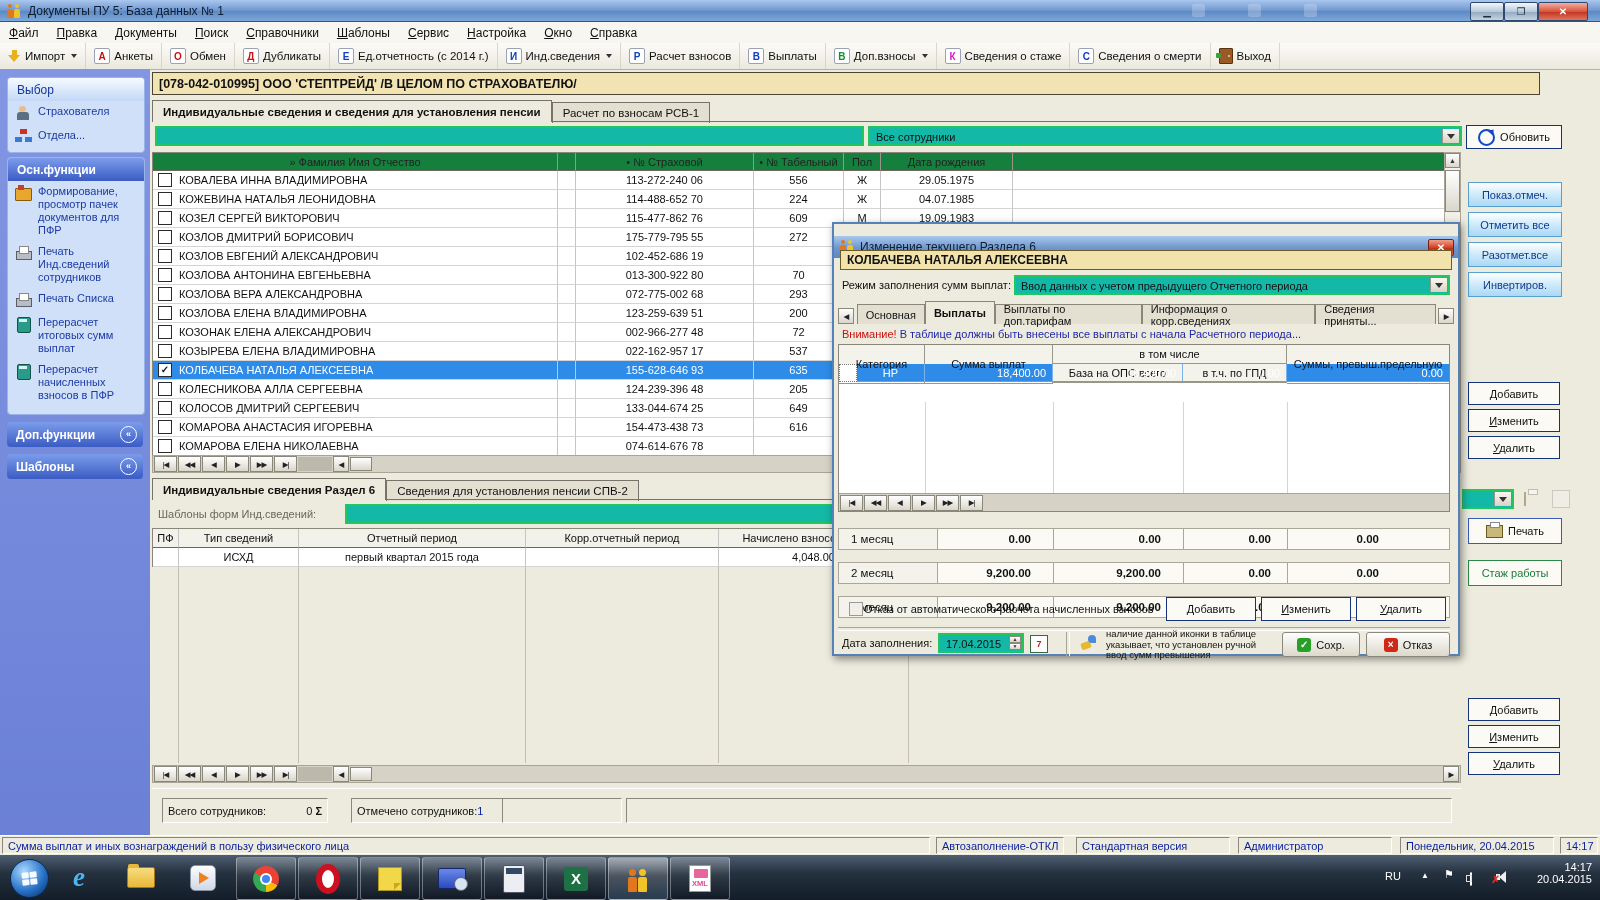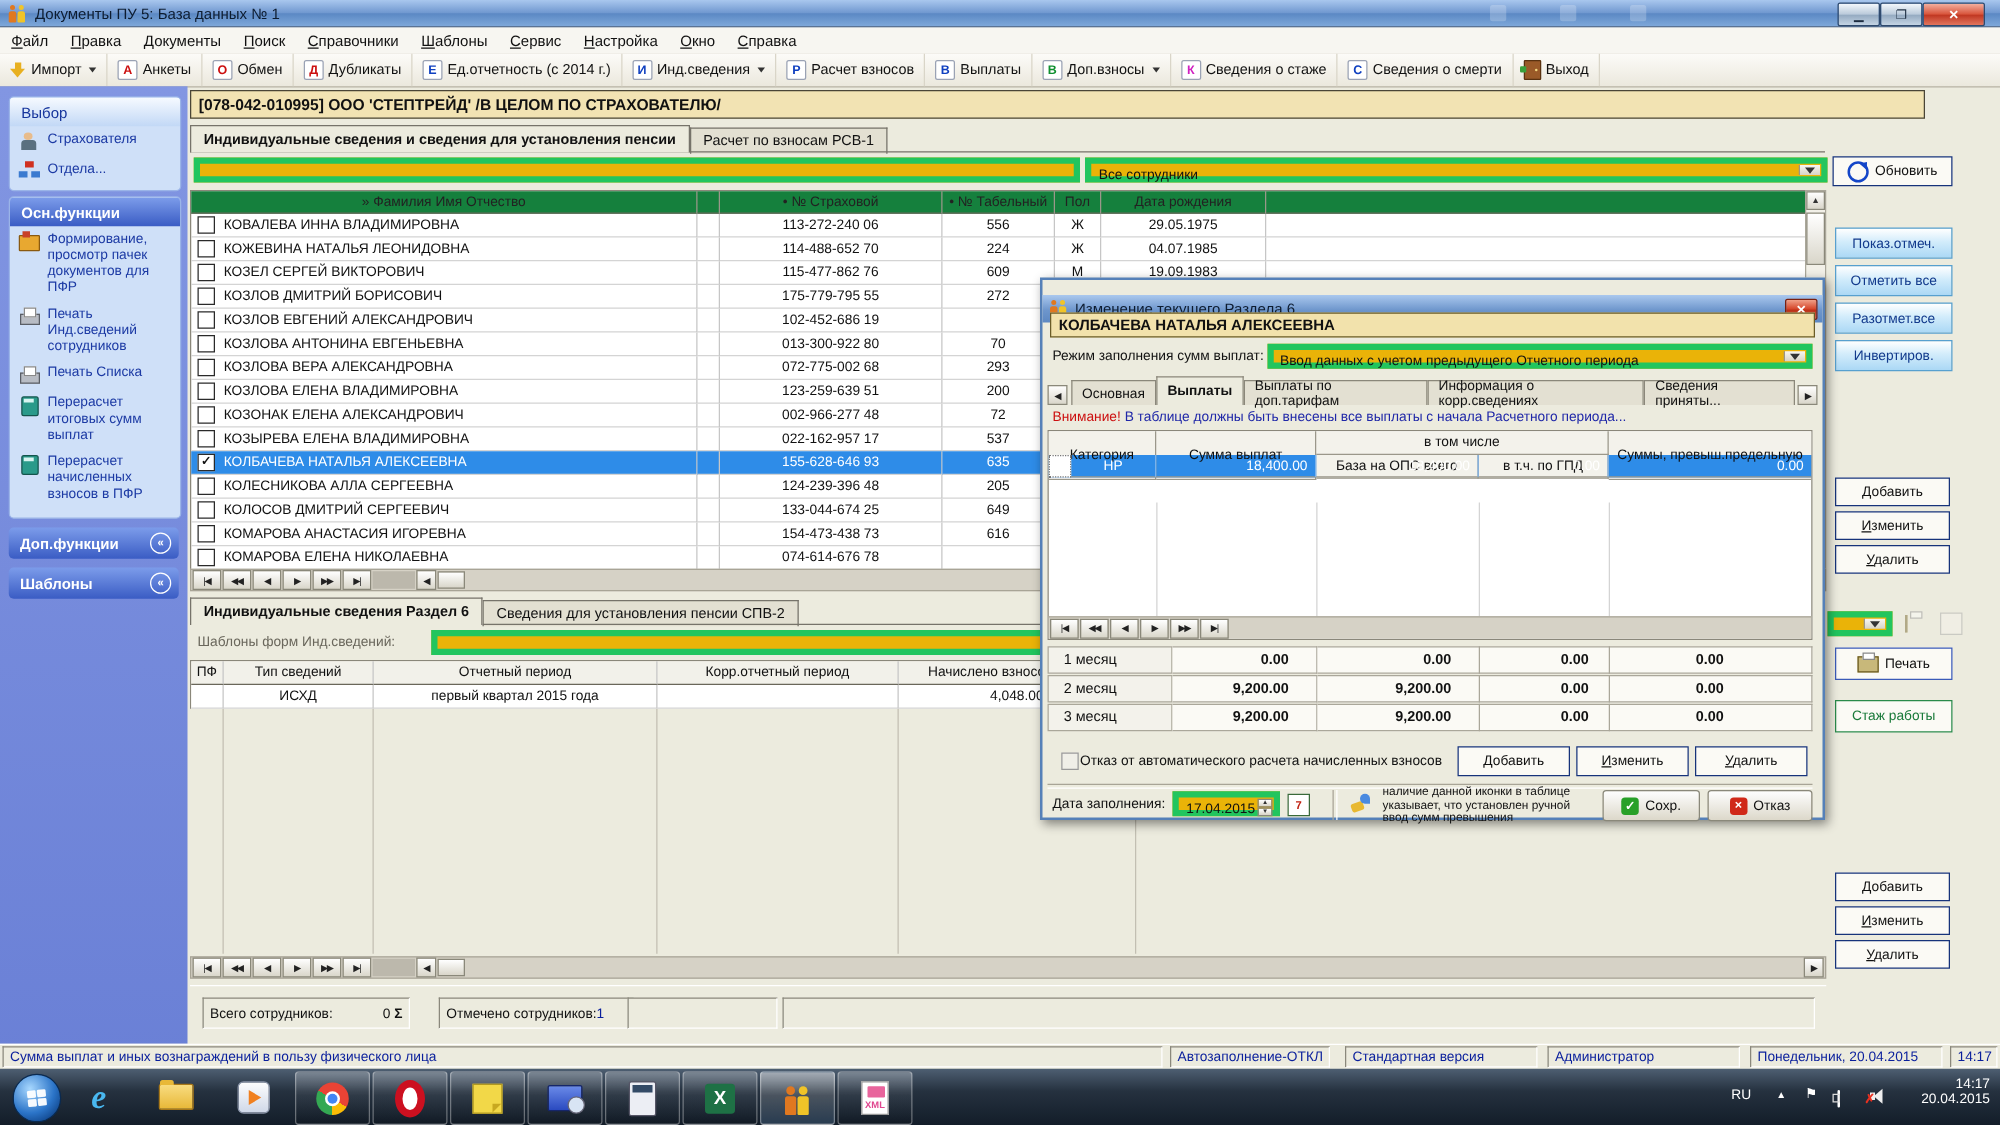--- a/index.html
+++ b/index.html
@@ -57,21 +57,21 @@
   .ico-files::after{content:'';position:absolute;left:3px;top:0;width:6px;height:5px;background:#c84028}
   .ico-print::before{content:'';position:absolute;left:1px;top:6px;width:14px;height:7px;background:#b8bcc4;border:1px solid #5a5e66}
   .ico-print::after{content:'';position:absolute;left:4px;top:1px;width:8px;height:6px;background:#fff;border:1px solid #888}
   .ico-calc::before{content:'';position:absolute;left:2px;top:1px;width:12px;height:14px;background:#2a9a8a;border:1px solid #14544c;border-radius:2px}
   .ico-calc::after{content:'';position:absolute;left:4px;top:3px;width:8px;height:3px;background:#d8f4f0}
   
   #insurer{left:152px;top:72px;width:1388px;height:23px;background:#f2e3b3;border:1px solid #4a4536;
     font-weight:bold;font-size:12.5px;display:flex;align-items:center;padding-left:6px;box-sizing:border-box}
   .tab{border:1px solid #76736a;border-bottom:none;background:#e3e0d2;display:flex;align-items:center;padding:0 10px;font-size:11.5px;cursor:pointer}
   .tab.active{background:#ecebde;font-weight:bold;z-index:2}
-  .field{background:#eab308;border:5px solid #22c55e;box-sizing:border-box}
+  .field{background:#14b8a6;border:2px solid #22c55e;box-sizing:border-box}
   .combo-arrow{position:absolute;right:1px;top:1px;bottom:1px;width:16px;background:linear-gradient(#f8f7f2,#d8d4c6);
     border-left:1px solid #9a9688;display:flex;align-items:center;justify-content:center}
   .tri{width:0;height:0;border-left:4px solid transparent;border-right:4px solid transparent;border-top:5px solid #333}
   
   #emp{left:152px;top:152px;width:1292px;background:#fff;border-left:1px solid #8a877a;border-top:1px solid #8a877a}
   .er{display:grid;grid-template-columns:405px 18px 178px 90px 37px 132px 1fr;height:19px}
   .er.hd{height:18px;background:#15803d;font-size:11px}
   .ec{border-right:1px solid #c6c6c6;border-bottom:1px solid #d4d4d4;display:flex;align-items:center;justify-content:center;
     overflow:hidden;white-space:nowrap}
   .hd .ec{border-bottom:1px solid #6a675a;border-right:1px solid #9a978a;justify-content:center;color:#222}
@@ -116,21 +116,21 @@
     display:flex;align-items:center;justify-content:center}
   #dlg-name{position:absolute;left:6px;top:26px;width:612px;height:20px;background:#f2e2ac;border:1px solid #6a5c28;
     font-weight:bold;font-size:12px;display:flex;align-items:center;padding-left:6px;box-sizing:border-box}
   .dtab{border:1px solid #8a877a;border-bottom:none;background:#e3e0d2;padding:0 8px;display:flex;align-items:center;font-size:11px;height:19px}
   .dtab.active{background:#ecebde;font-weight:bold;height:22px;margin-top:-3px;z-index:2}
   .dgrid-h{display:grid;height:19px;background:#f3f2eb;font-size:11px}
   .dcell{border-right:1px solid #9a978a;border-bottom:1px solid #9a978a;display:flex;align-items:center;justify-content:center;overflow:hidden;white-space:nowrap}
   .drow{display:grid;height:18px;background:#2e8ce8;color:#fff}
   .drow .dcell{border-right:1px solid #7ab2ec;border-bottom:1px solid #9a978a}
   .num{justify-content:flex-end;padding-right:6px}
-  .mrow{display:grid;grid-template-columns:100px 116px 130px 104px 1fr;height:22px;margin-top:1px}
+  .mrow{display:grid;grid-template-columns:100px 116px 130px 104px 1fr;height:22px;margin-top:12px}
   .mcell{background:#fbfaf5;border:1px solid #aaa79a;border-left:none;display:flex;align-items:center;font-weight:bold;font-size:11.5px}
   .mcell.first{border-left:1px solid #aaa79a;background:#f3f2eb;font-weight:normal;padding-left:12px}
   .dbtn{position:absolute;height:24px;width:90px}
   .spin{position:absolute;right:1px;top:1px;bottom:1px;width:12px;display:flex;flex-direction:column}
   .spin span{flex:1;background:linear-gradient(#fff,#d8d4c6);border:1px solid #8a887a;font-size:5px;line-height:5px;text-align:center;color:#333}
   .cal-ico{width:16px;height:16px;background:#fff;border:1px solid #3a6a3a;position:relative;font-size:9px;font-weight:bold;color:#c02010;
     display:flex;align-items:center;justify-content:center}
   .brush{position:relative;width:18px;height:18px}
   .brush::before{content:'';position:absolute;left:1px;top:8px;width:10px;height:7px;background:#e8b830;border-radius:2px;transform:rotate(-20deg)}
   .brush::after{content:'';position:absolute;left:8px;top:1px;width:8px;height:8px;background:#4a8ae0;border-radius:50% 50% 0 50%}

